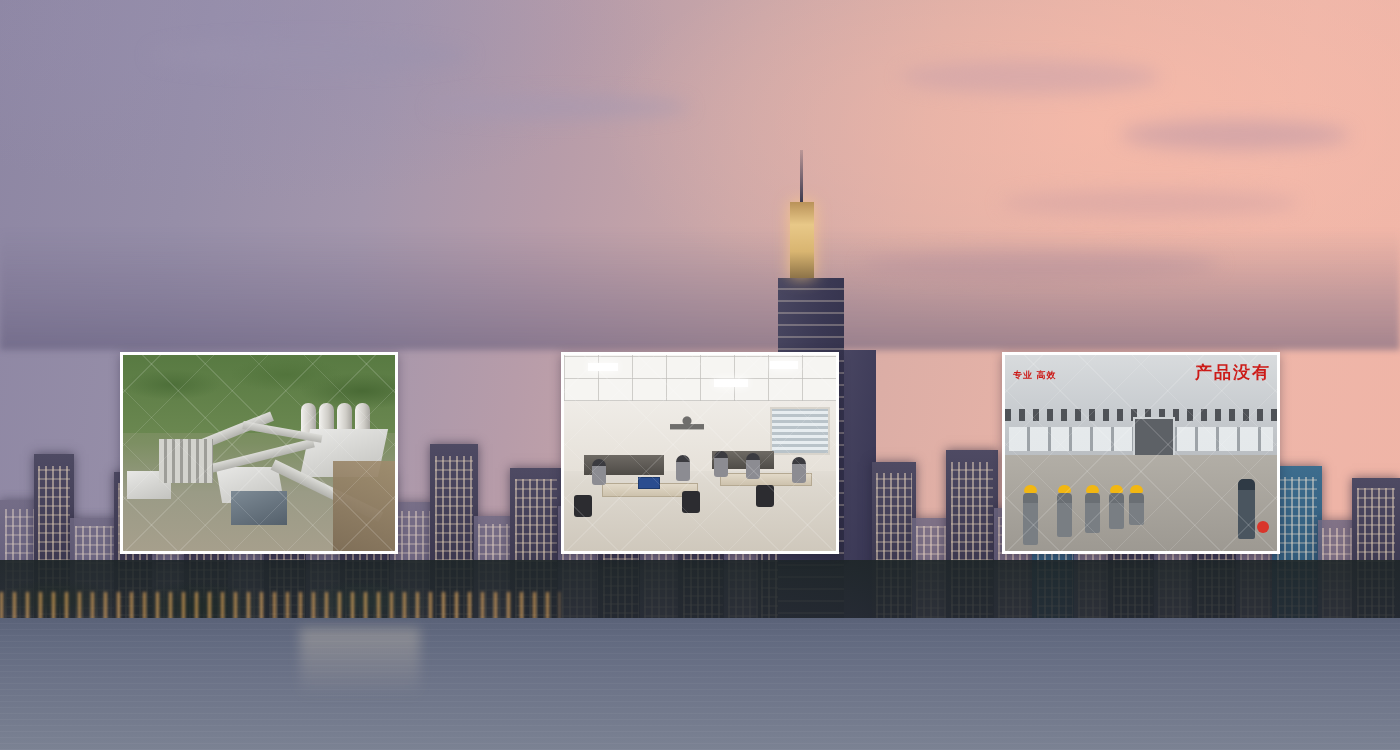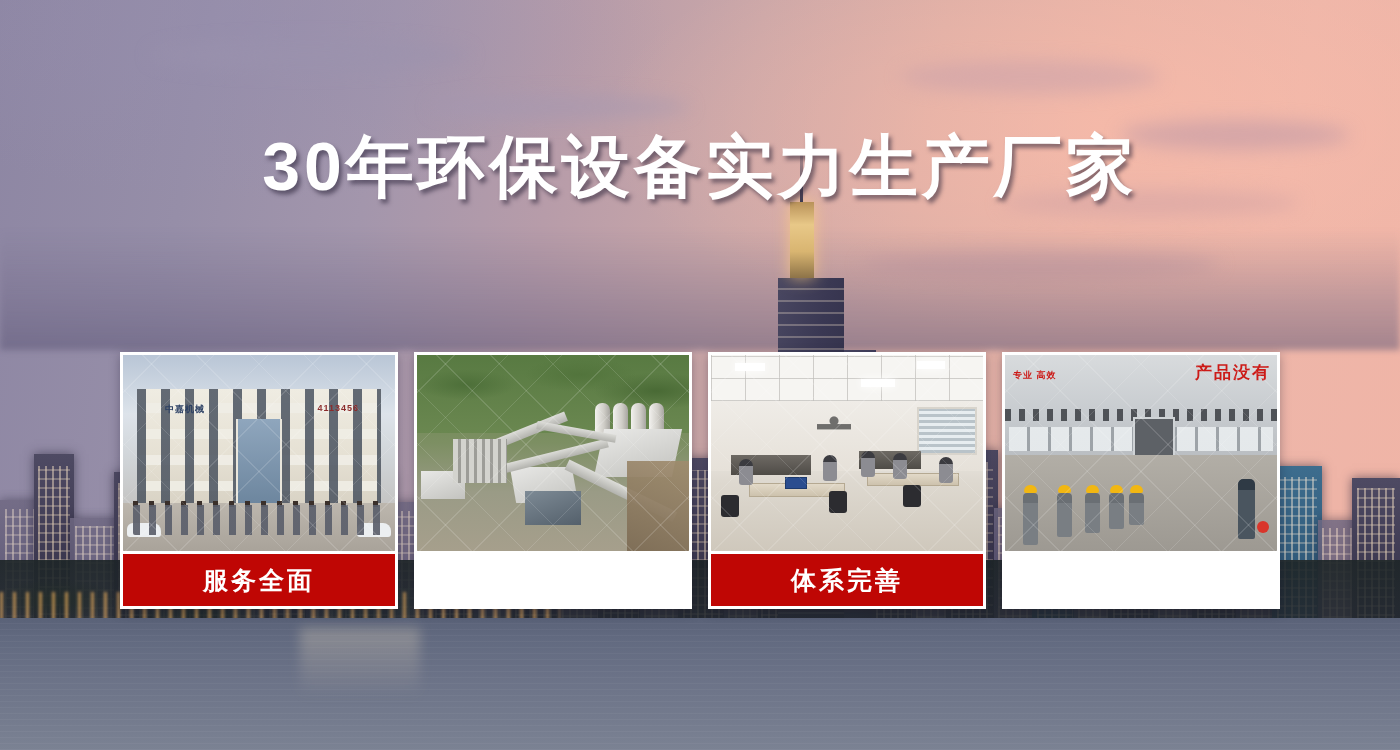--- a/index.html
+++ b/index.html
@@ -384,47 +384,24 @@
     <div class="bldg lit" style="left:1352px; width:48px; height:172px;"></div>
   </div>
 
   <div class="trees"></div>
   <div class="shore-lights"></div>
 
   <div class="water">
     <div class="water-reflect"></div>
   </div>
 
-  <div class="headline">30年环保设备实力生产厂家</div>
 
 
   <div class="cards">
 
-    <div class="card">
-      <div class="card-photo">
-        <div class="p1">
-          <div class="p1-sky"></div>
-          <div class="p1-bld">
-            <div class="p1-win"></div>
-            <div class="p1-sign">中嘉机械</div>
-            <div class="p1-phone">4113456</div>
-            <div class="p1-center">
-                <div class="p1-ped"></div>
-              </div>
-          </div>
-          <div class="p1-ground"></div>
-          <div class="p1-car" style="left:4px;"></div>
-          <div class="p1-car" style="right:4px;"></div>
-          <div class="p1-heads"></div>
-          <div class="p1-row"></div>
-        </div>
-        <div class="wm"></div>
-      </div>
-      <div class="card-caption">服务全面</div>
-    </div>
 
     <div class="card">
       <div class="card-photo">
         <div class="p2">
           <div class="p2-green"></div>
           <div class="p2-silo" style="left:178px;"></div>
           <div class="p2-silo" style="left:196px;"></div>
           <div class="p2-silo" style="left:214px;"></div>
           <div class="p2-silo" style="left:232px;"></div>
           <div class="p2-shed" style="left:182px; top:74px; width:78px; height:48px; transform:skewX(-12deg);"></div>
@@ -461,21 +438,20 @@
           <div class="p3-per" style="left:150px; top:96px;"></div>
           <div class="p3-per" style="left:182px; top:98px;"></div>
           <div class="p3-per" style="left:228px; top:102px;"></div>
           <div class="p3-chair" style="left:10px;  top:140px;"></div>
           <div class="p3-chair" style="left:118px; top:136px;"></div>
           <div class="p3-chair" style="left:192px; top:130px;"></div>
           <div class="p3-desk" style="left:74px; top:122px; width:20px; height:10px; background:#2a4d8f; border-color:#1d3a6d;"></div>
         </div>
         <div class="wm"></div>
       </div>
-      <div class="card-caption">体系完善</div>
     </div>
 
     <div class="card">
       <div class="card-photo">
         <div class="p4">
           <div class="p4-fac">
             <div class="p4-txt">产品没有</div>
             <div class="p4-txt2">专业 高效</div>
             <div class="p4-band"></div>
             <div class="p4-wins"></div>

